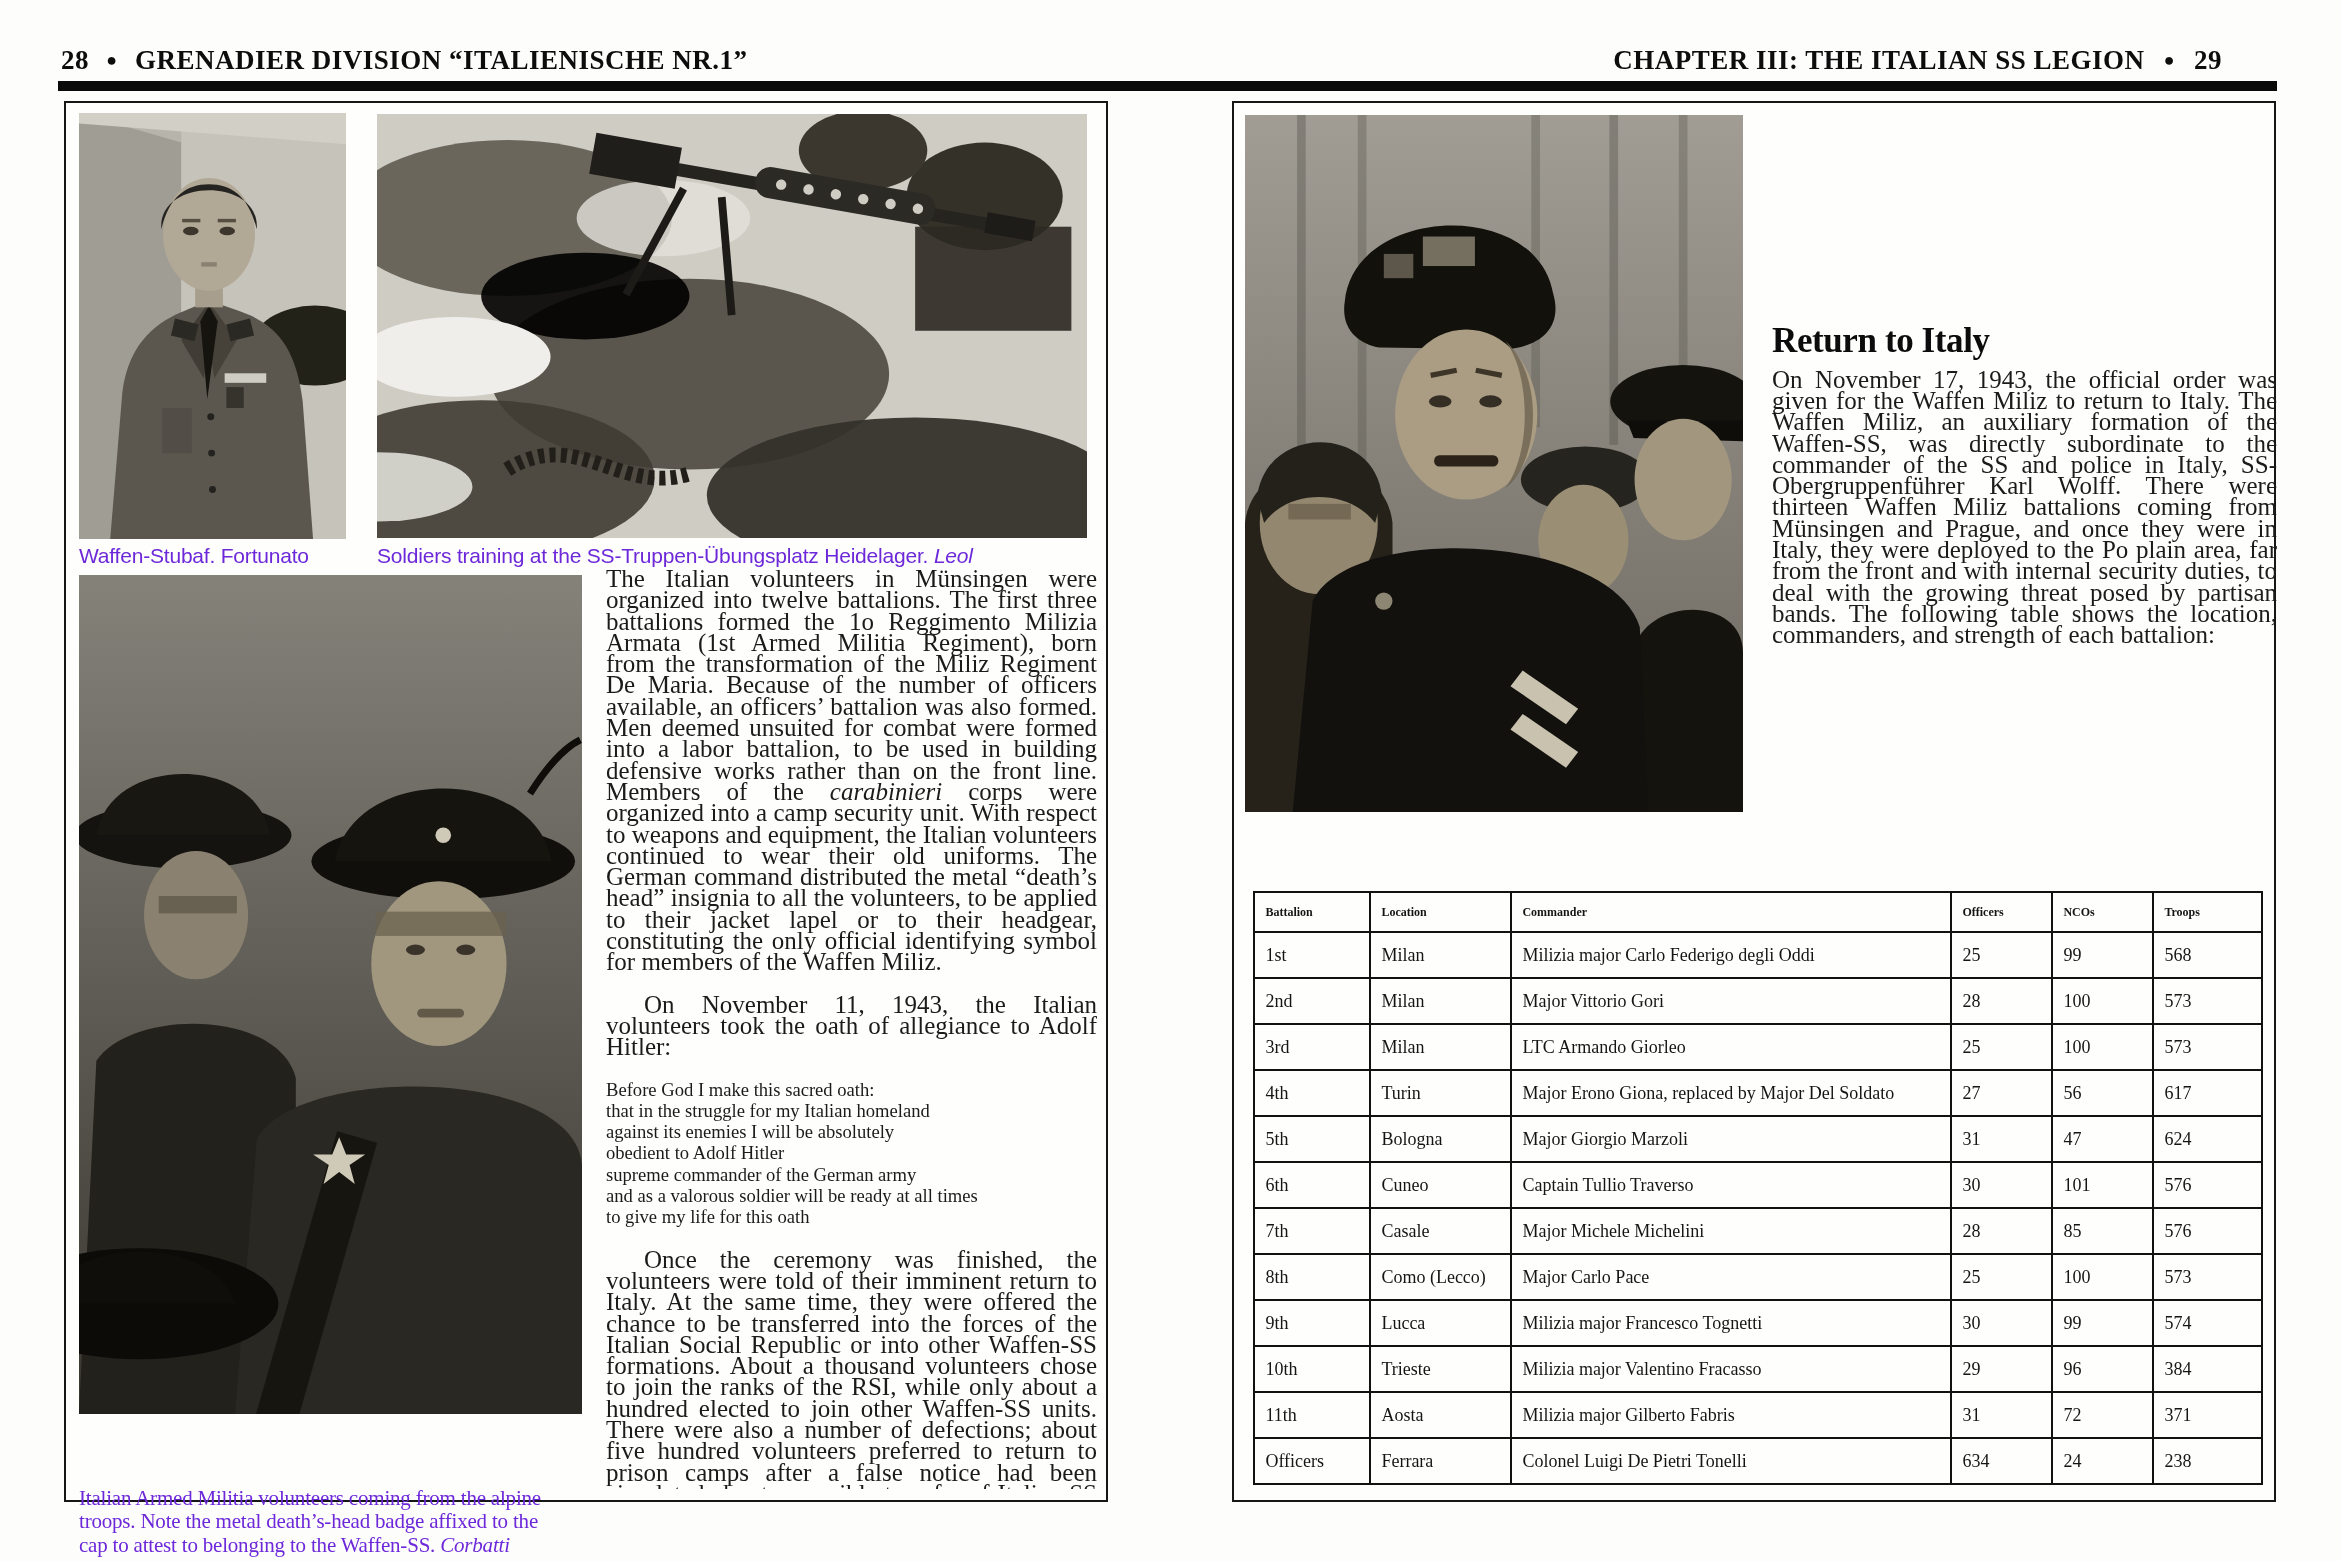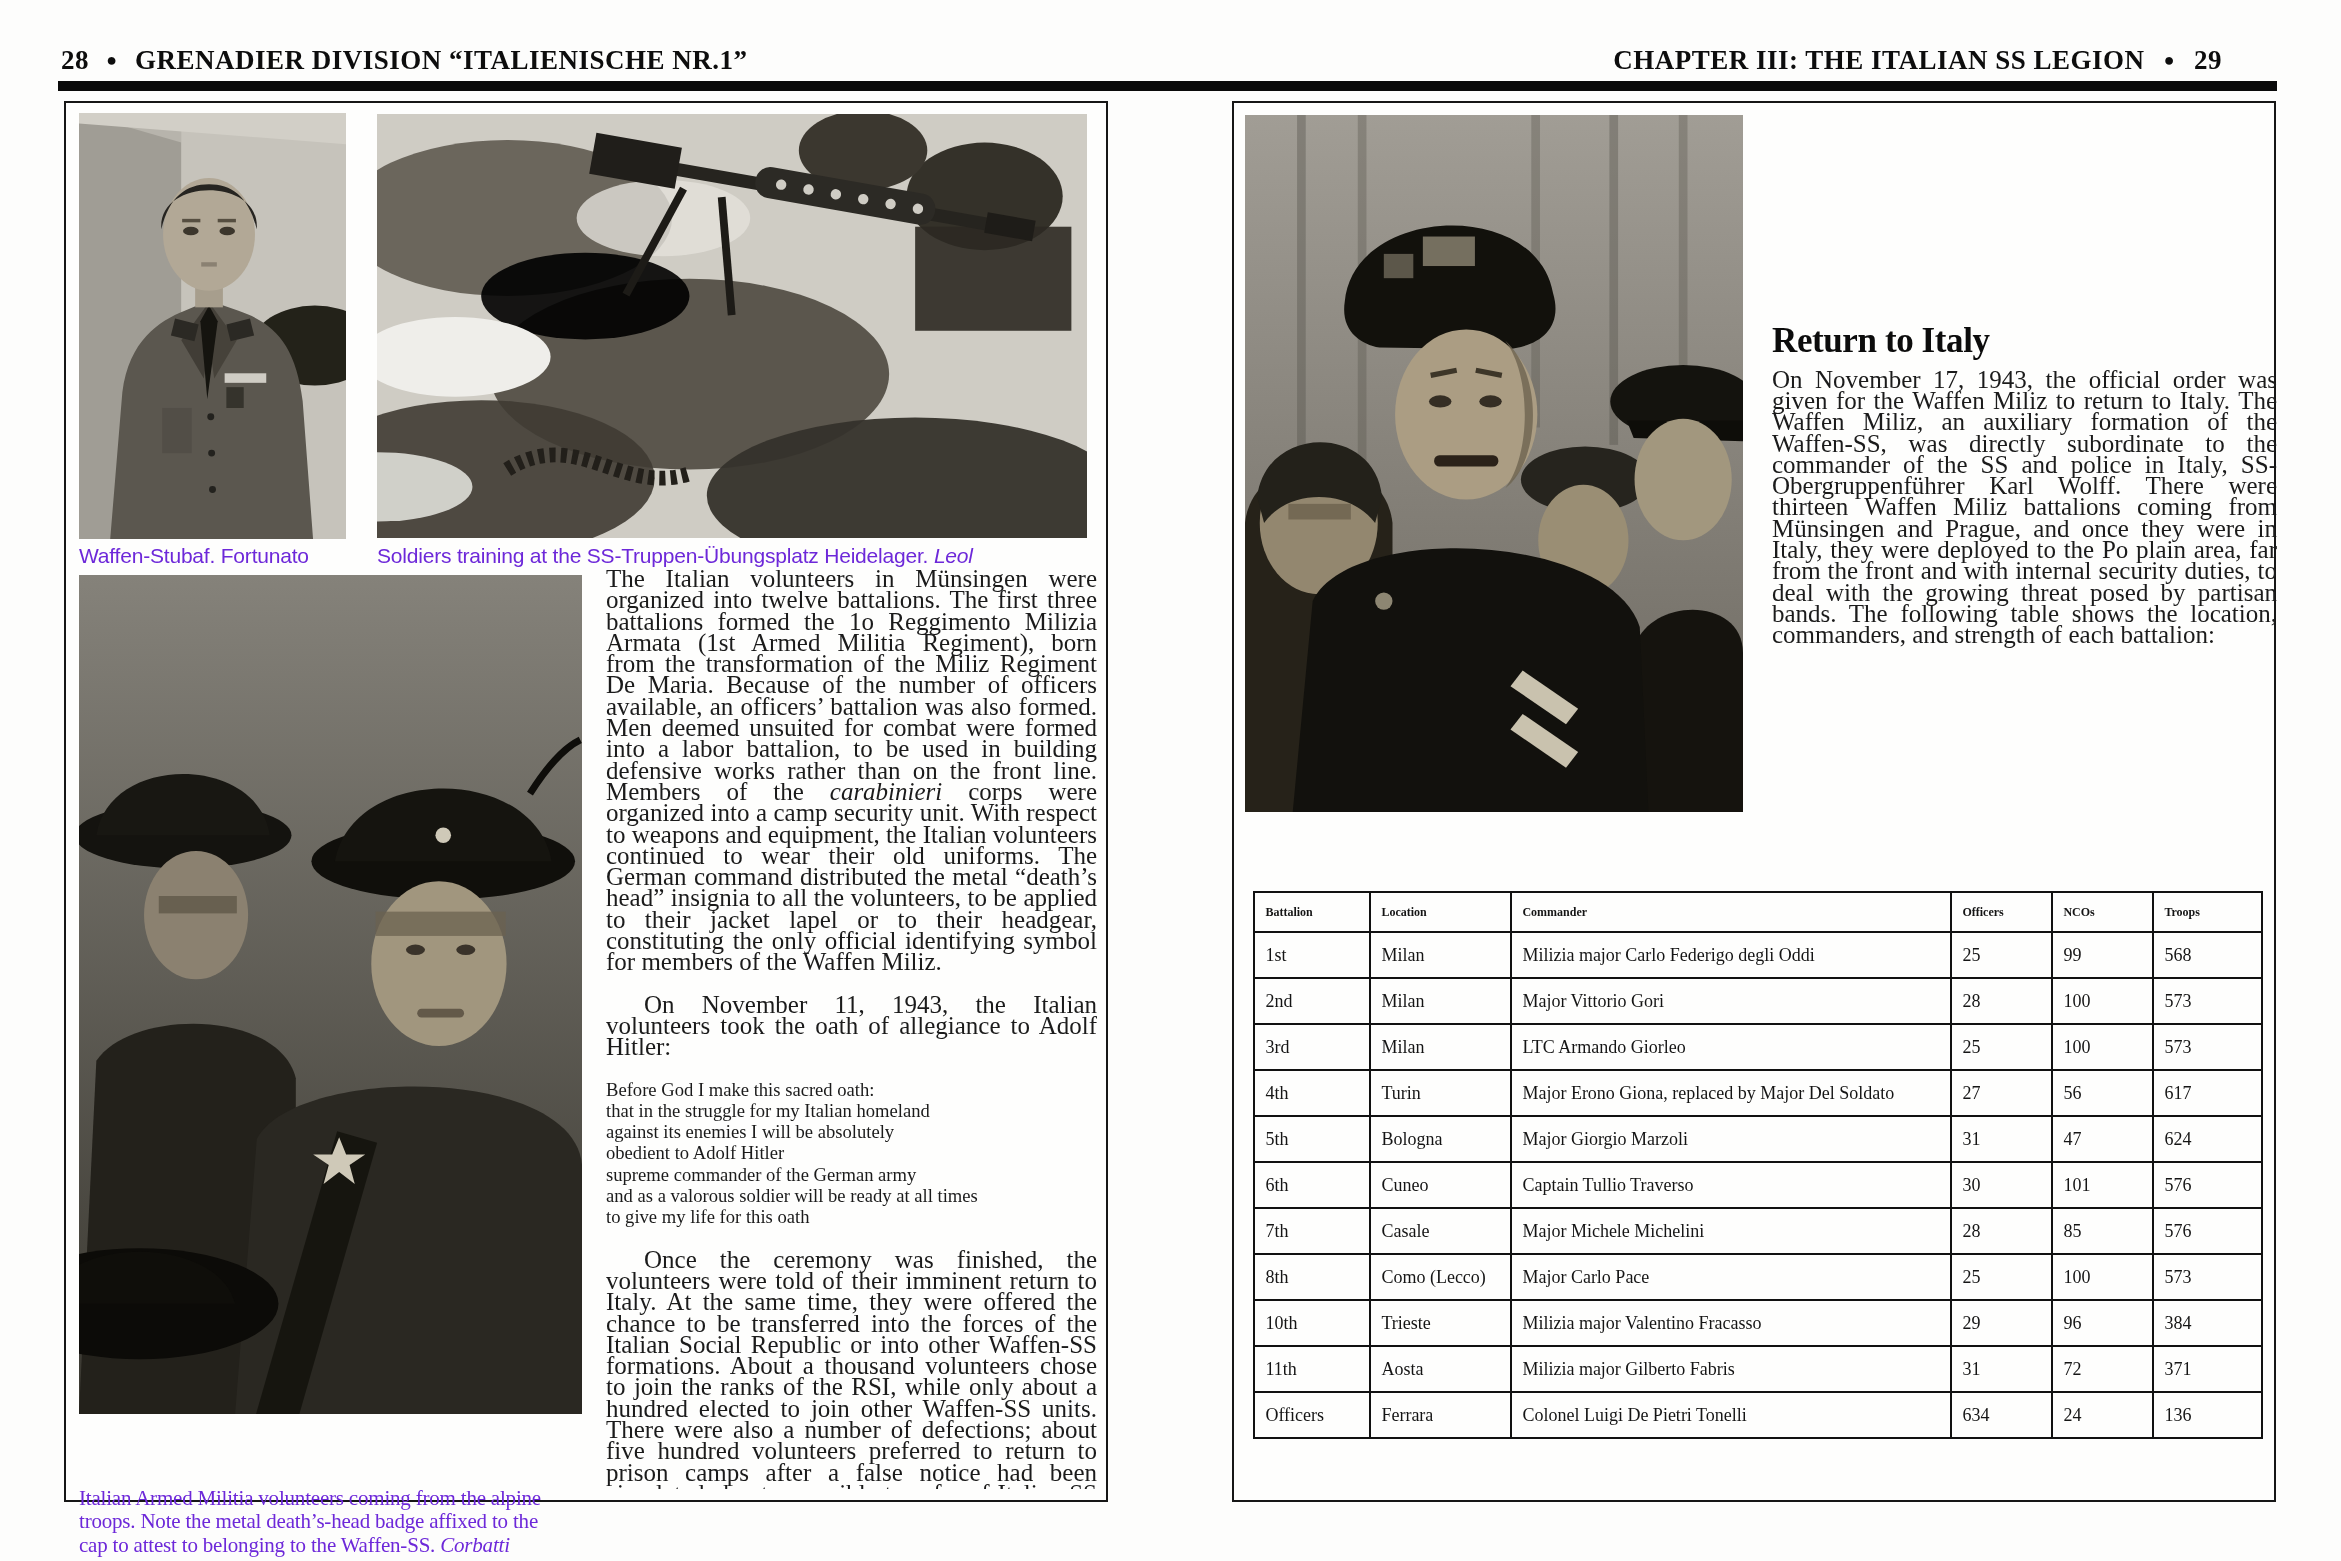--- a/index.html
+++ b/index.html
@@ -336,20 +336,28 @@
         </tr>
         <tr>
           <td>8th</td>
           <td>Como (Lecco)</td>
           <td>Major Carlo Pace</td>
           <td>25</td>
           <td>100</td>
           <td>573</td>
         </tr>
         <tr>
+          <td>9th</td>
+          <td>Lucca</td>
+          <td>Milizia major Francesco Tognetti</td>
+          <td>30</td>
+          <td>99</td>
+          <td>574</td>
+        </tr>
+        <tr>
           <td>10th</td>
           <td>Trieste</td>
           <td>Milizia major Valentino Fracasso</td>
           <td>29</td>
           <td>96</td>
           <td>384</td>
         </tr>
         <tr>
           <td>11th</td>
           <td>Aosta</td>
@@ -357,19 +365,19 @@
           <td>31</td>
           <td>72</td>
           <td>371</td>
         </tr>
         <tr>
           <td>Officers</td>
           <td>Ferrara</td>
           <td>Colonel Luigi De Pietri Tonelli</td>
           <td>634</td>
           <td>24</td>
-          <td>136</td>
+          <td>238</td>
         </tr>
       </tbody>
     </table>
   </div>
 </div>
 
 
 </body></html>

